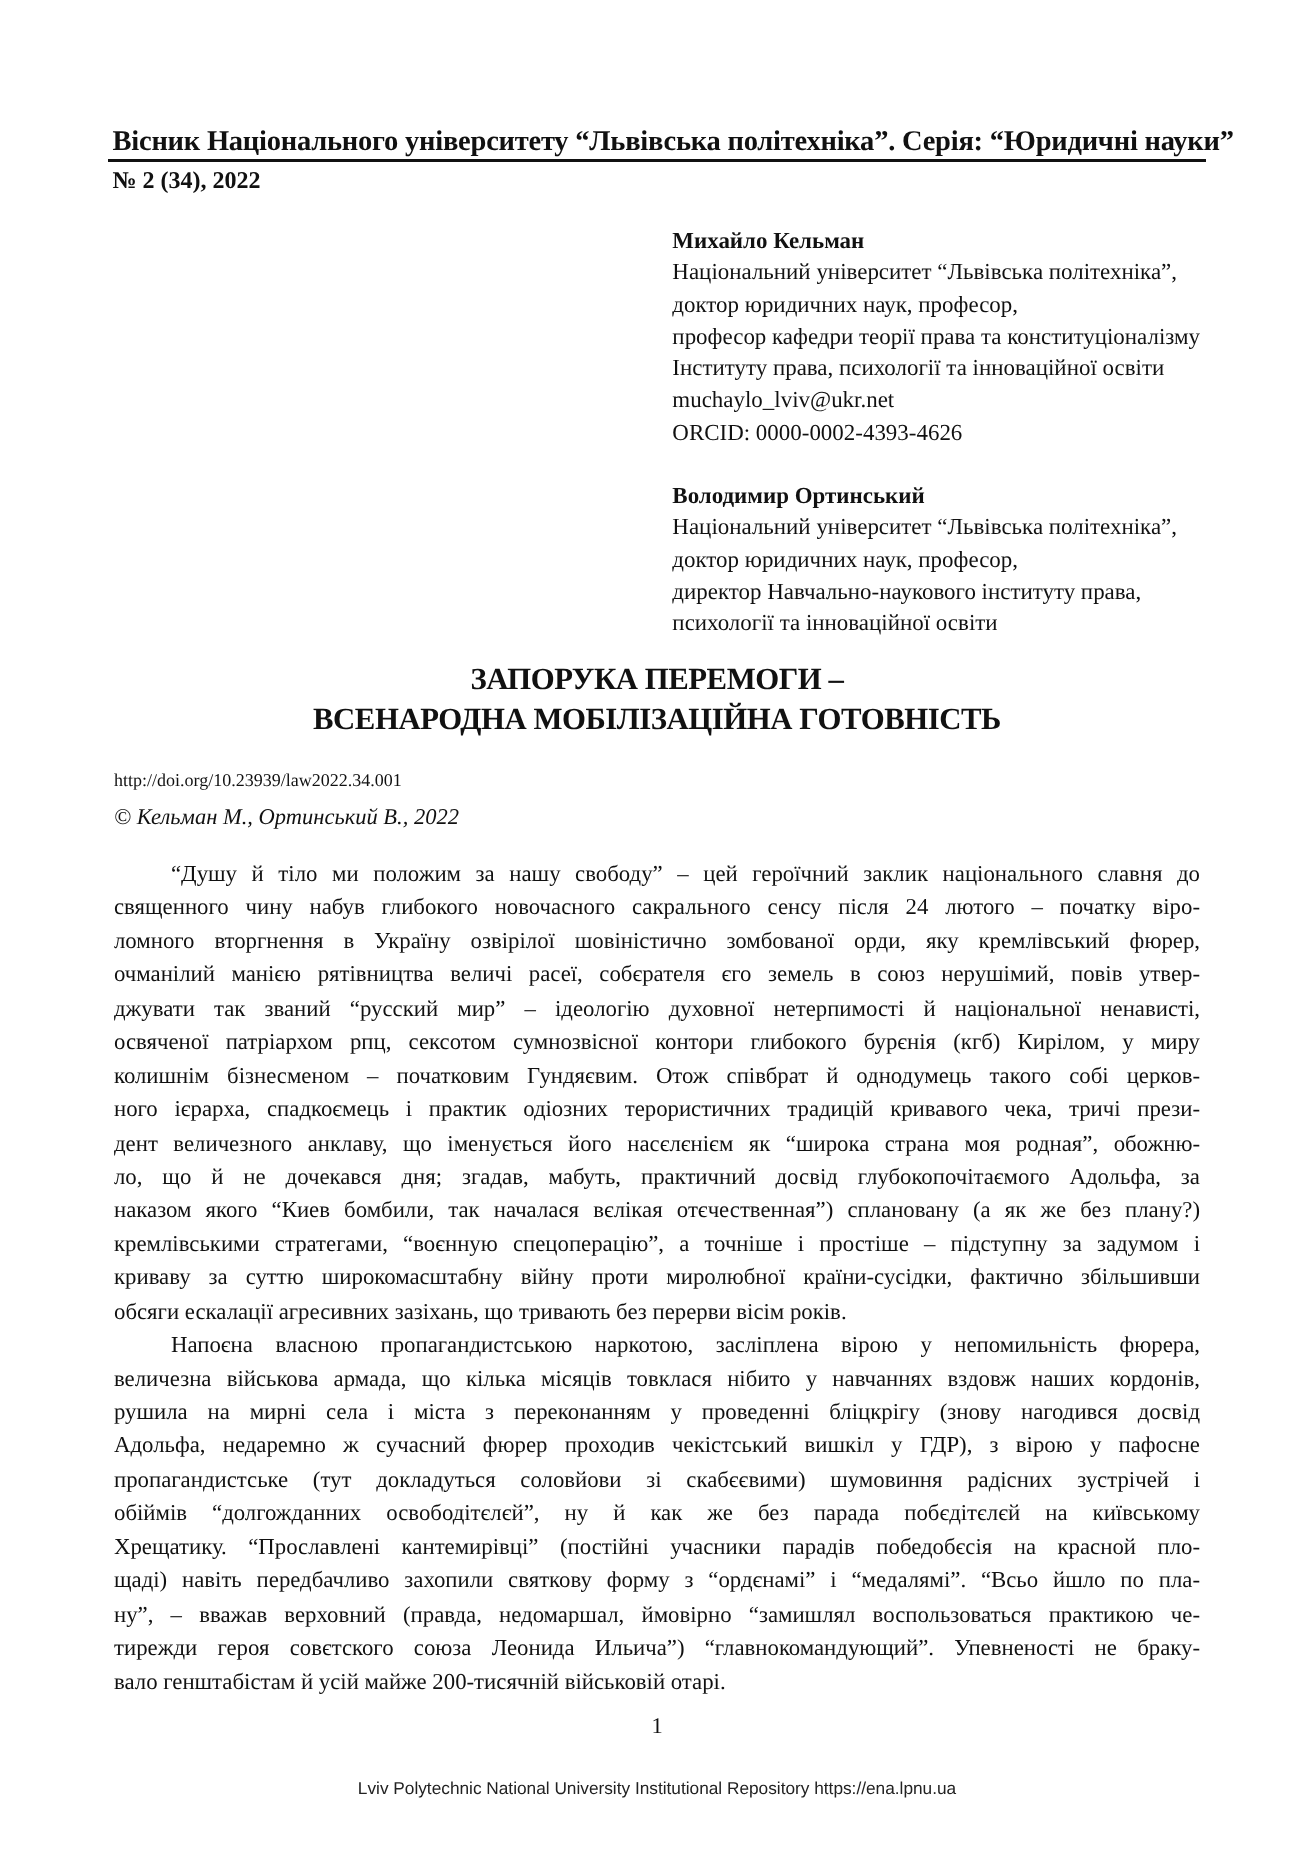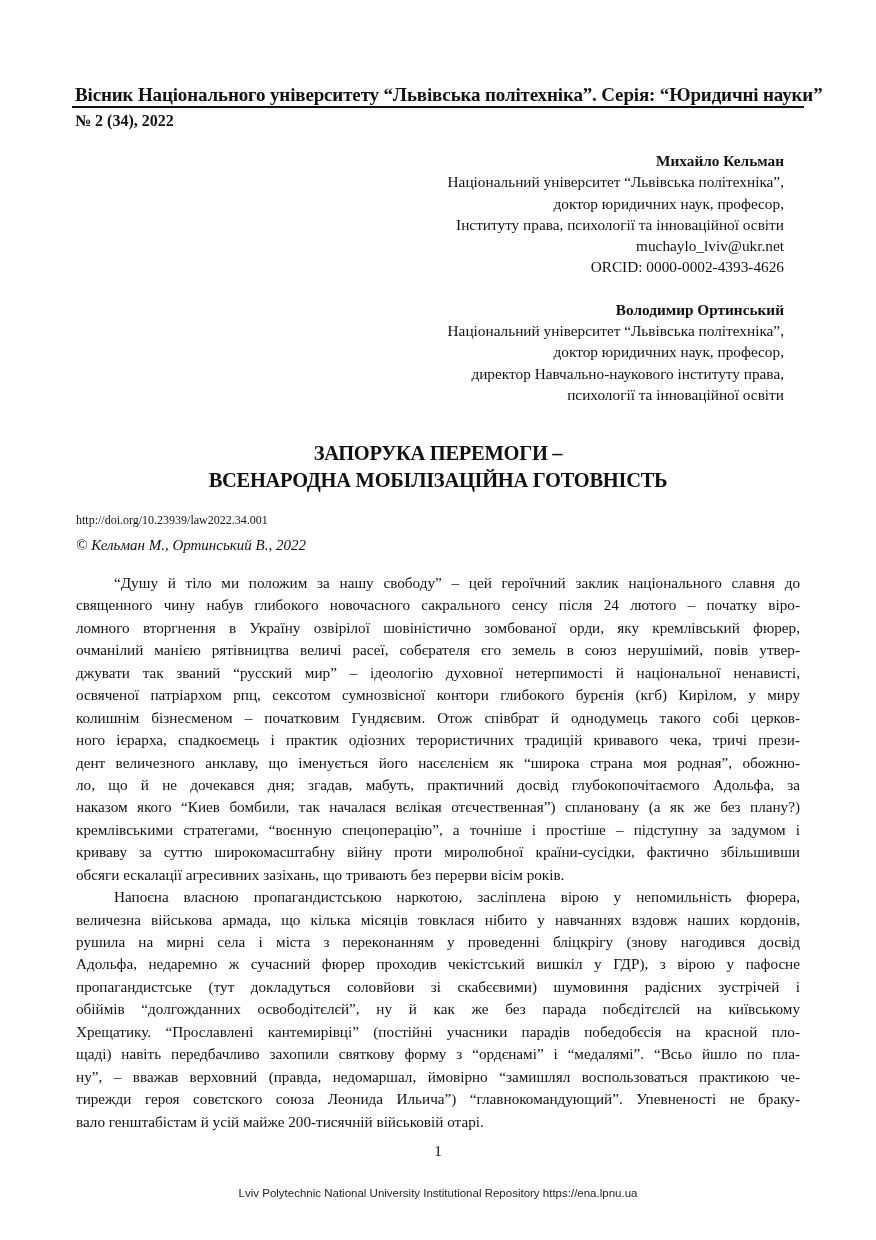--- a/index.html
+++ b/index.html
@@ -1,20 +1,20 @@
 <!DOCTYPE html>
 <html><head>
 <meta charset="utf-8">
 <style>
   html, body { margin: 0; padding: 0; background: #ffffff; }
   body { width: 876px; height: 1240px; position: relative; overflow: hidden; color: #111; font-family: "Liberation Serif", serif; }
   .journal-header { position: absolute; left: 75px; top: 84px; width: 726px; font-weight: bold; font-size: 19px; letter-spacing: -0.15px; text-align: center; white-space: nowrap; }
   .header-rule { position: absolute; left: 72px; top: 106px; width: 732px; height: 2px; background: #111; }
   .issue { position: absolute; left: 75px; top: 112px; font-weight: bold; font-size: 16px; text-align: center; }
-  .authors { position: absolute; right: 92px; top: 150px; text-align: right; font-size: 15.3px; line-height: 21.3px; }
+  .authors { position: absolute; right: 76px; top: 150px; font-size: 15.3px; line-height: 21.3px; }
   .author-block { margin-bottom: 21px; }
   .author-name { font-weight: bold; }
   .title { position: absolute; left: 0; width: 876px; top: 440px; text-align: center; font-weight: bold; font-size: 20.5px; line-height: 27px; letter-spacing: -0.3px; }
   .doi { position: absolute; left: 76px; top: 513px; font-size: 12px; text-align: center; }
   .copyright { position: absolute; left: 76px; top: 537px; font-size: 15px; font-style: italic; }
   .body-text { position: absolute; left: 76px; top: 572px; width: 724px; font-size: 15.2px; line-height: 22.45px; }
   .line { display: block; text-align: justify; text-align-last: justify; white-space: nowrap; height: 22.45px; overflow: visible; }
   .line.last { text-align-last: left; }
   .line.indent { padding-left: 38px; }
   .page-number { position: absolute; left: 0; width: 876px; top: 1143px; text-align: center; font-size: 15px; }
@@ -25,20 +25,21 @@
 
 <div class="journal-header">Вісник Національного університету “Львівська політехніка”. Серія: “Юридичні науки”</div>
 <div class="header-rule"></div>
 <div class="issue">№ 2 (34), 2022</div>
 
 <div class="authors">
   <div class="author-block">
     <div class="author-name">Михайло Кельман</div>
     <div>Національний університет “Львівська політехніка”,</div>
     <div>доктор юридичних наук, професор,</div>
+    <div>професор кафедри теорії права та конституціоналізму</div>
     <div>Інституту права, психології та інноваційної освіти</div>
     <div>muchaylo_lviv@ukr.net</div>
     <div>ORCID: 0000-0002-4393-4626</div>
   </div>
   <div class="author-block">
     <div class="author-name">Володимир Ортинський</div>
     <div>Національний університет “Львівська політехніка”,</div>
     <div>доктор юридичних наук, професор,</div>
     <div>директор Навчально-наукового інституту права,</div>
     <div>психології та інноваційної освіти</div>

